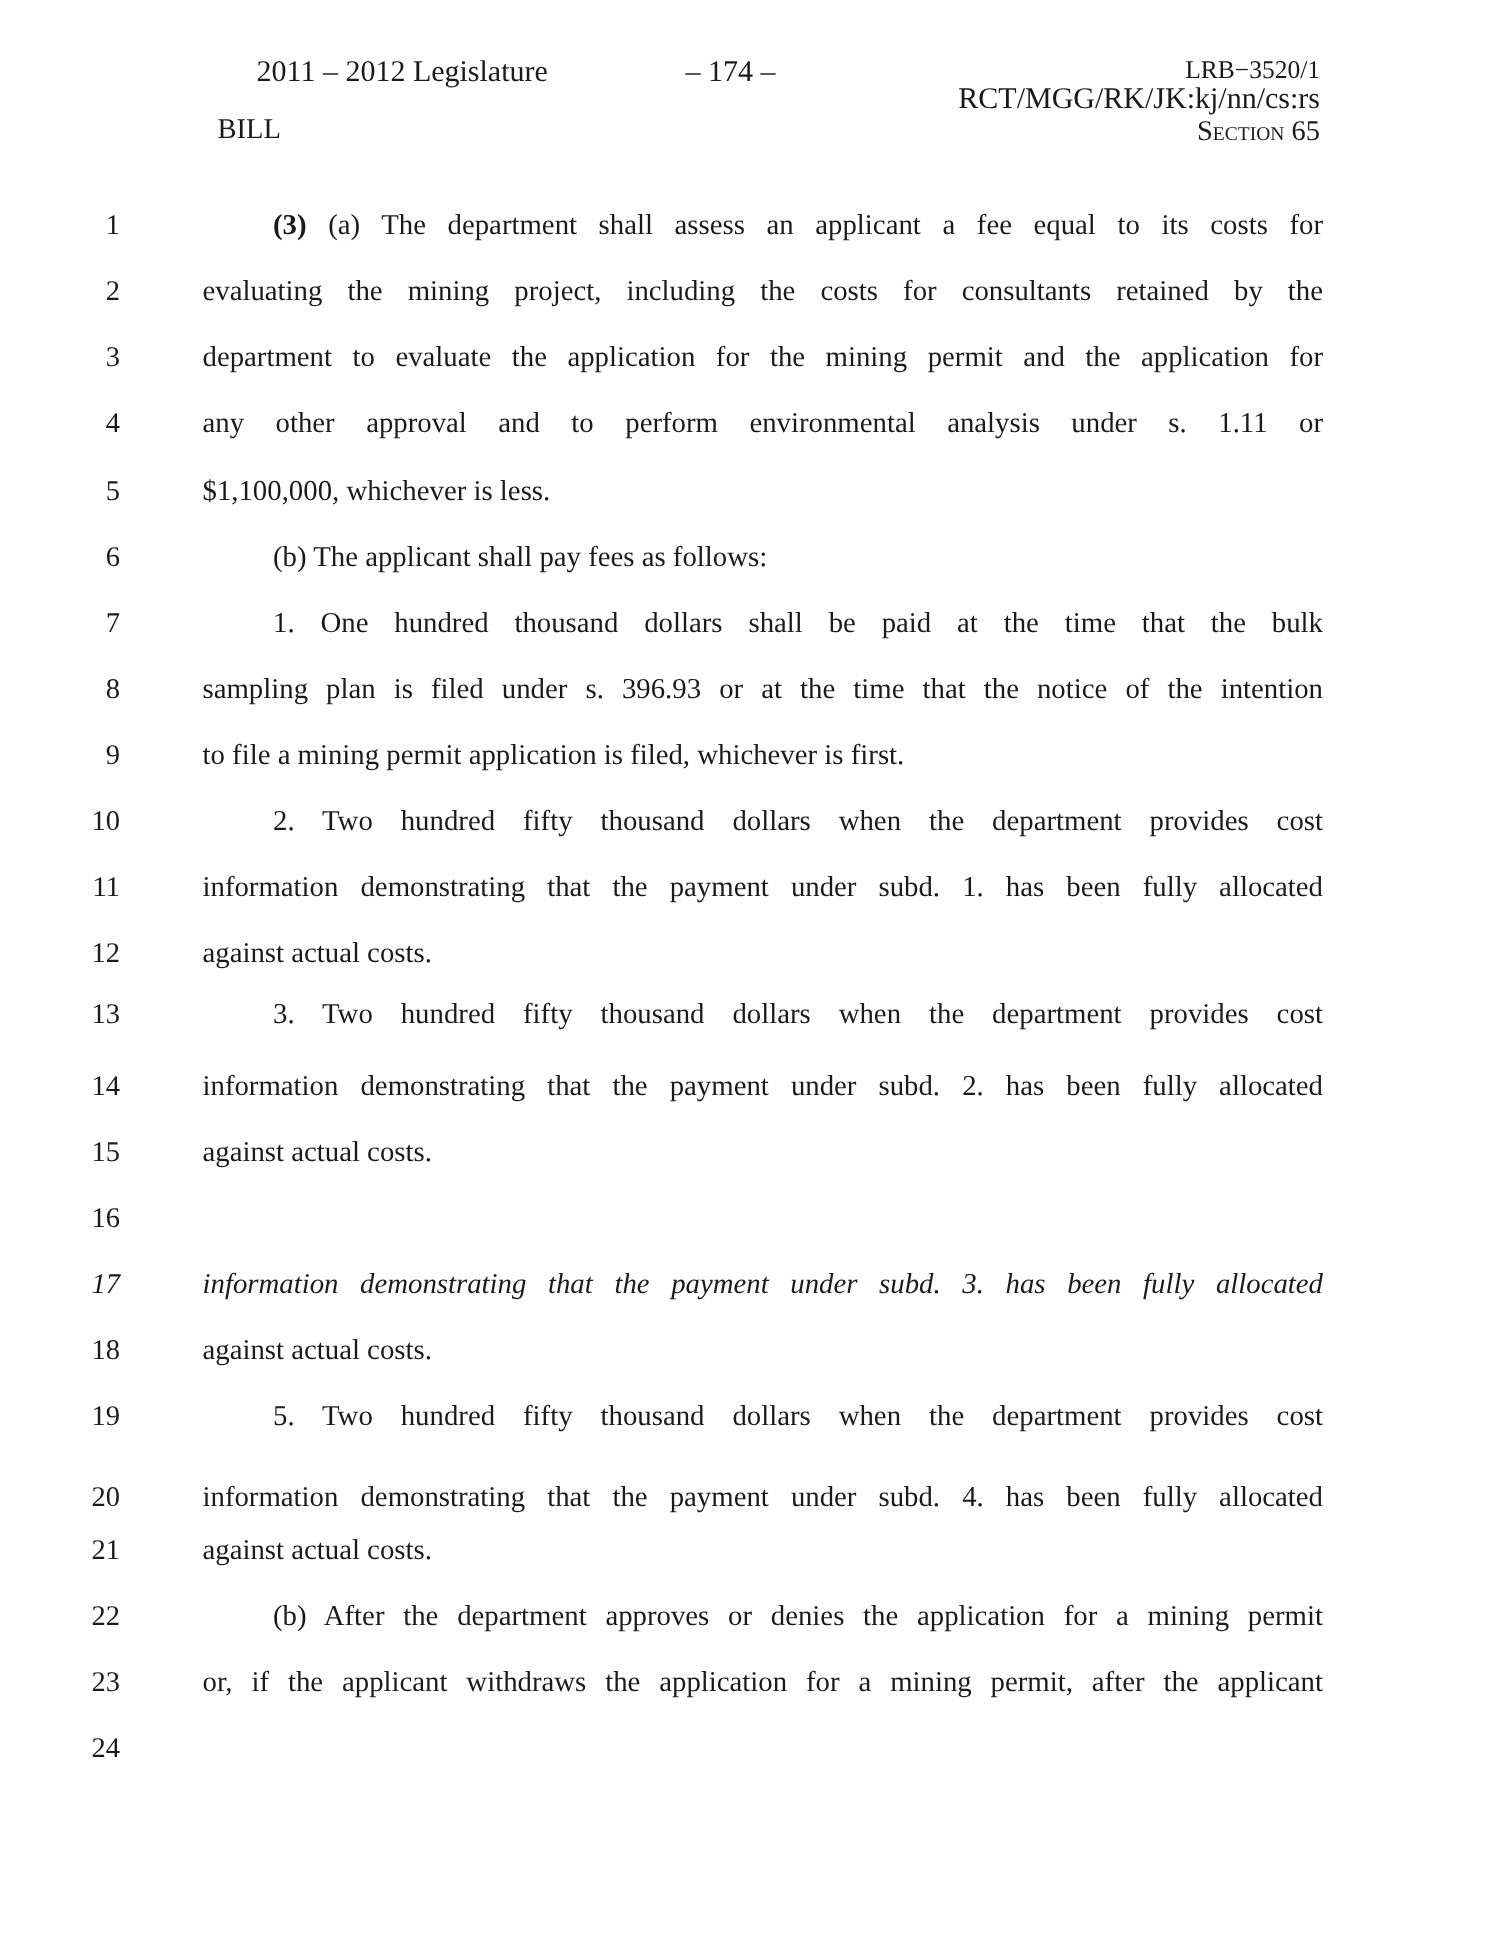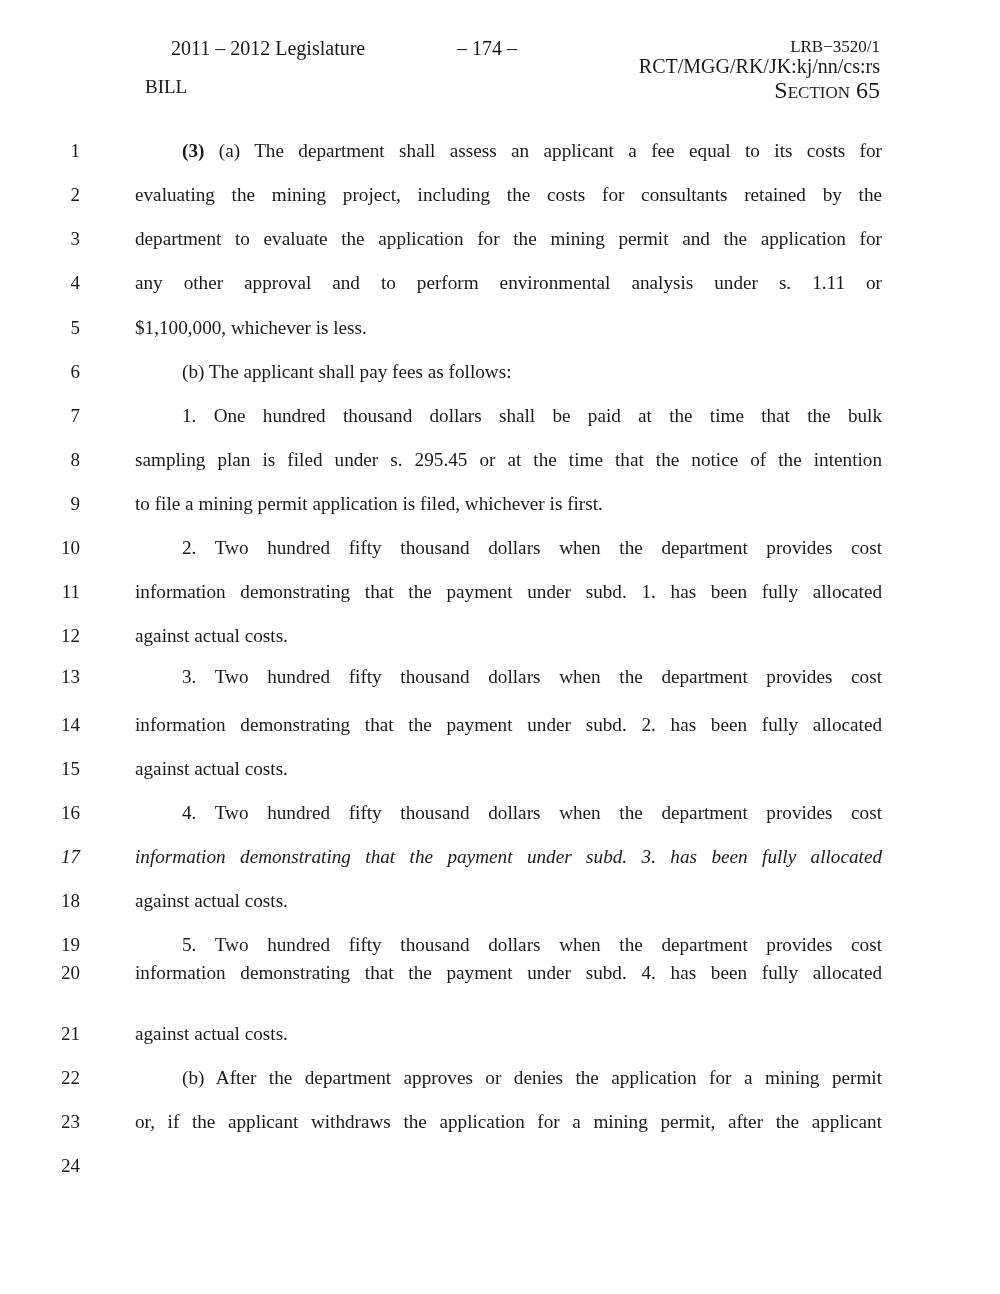--- a/index.html
+++ b/index.html
@@ -19,21 +19,21 @@
       position: absolute;
       font-size: 19px;
       line-height: 1;
       white-space: nowrap;
     }
     #hdr-leg { left: 133px; top: 38px; font-size: 20px; margin-left: 38px; }
     #hdr-page { left: 457px; top: 38px; font-size: 20px; }
     #hdr-lrb { right: 120px; top: 38px; text-align: center; font-size: 17px; }
     #hdr-drafter { right: 120px; top: 56px; text-align: center; font-size: 20px; }
     #hdr-bill { left: 145px; top: 77px; font-size: 19px; }
-    #hdr-section { right: 120px; top: 78px; text-align: right; font-size: 24px; }
+    #hdr-section { right: 120px; top: 78px; text-align: right; font-size: 19px; }
     .smallcaps { font-variant: small-caps; }
 
     .line {
       position: absolute;
       left: 0;
       width: 1000px;
       height: 30px;
     }
     .line-num {
       position: absolute;
@@ -93,21 +93,21 @@
     <div class="line" style="top: 356.65px;">
       <span class="line-num">6</span>
       <span class="line-text indent last">(b)  The applicant shall pay fees as follows:</span>
     </div>
     <div class="line" style="top: 400.78px;">
       <span class="line-num">7</span>
       <span class="line-text indent">1.  One hundred thousand dollars shall be paid at the time that the bulk</span>
     </div>
     <div class="line" style="top: 444.91px;">
       <span class="line-num">8</span>
-      <span class="line-text">sampling plan is filed under s. 295.45 or at the time that the notice of the intention</span>
+      <span class="line-text">sampling plan is filed under s. 396.93 or at the time that the notice of the intention</span>
     </div>
     <div class="line" style="top: 489.04px;">
       <span class="line-num">9</span>
       <span class="line-text last">to file a mining permit application is filed, whichever is first.</span>
     </div>
     <div class="line" style="top: 533.17px; padding-left: 20px;">
       <span class="line-num">10</span>
       <span class="line-text indent">2.  Two hundred fifty thousand dollars when the department provides cost</span>
     </div>
     <div class="line" style="top: 577.3px;">
@@ -125,35 +125,34 @@
     <div class="line" style="top: 709.69px;">
       <span class="line-num">14</span>
       <span class="line-text">information demonstrating that the payment under subd. 2. has been fully allocated</span>
     </div>
     <div class="line" style="top: 753.82px;">
       <span class="line-num">15</span>
       <span class="line-text last">against actual costs.</span>
     </div>
     <div class="line" style="top: 797.95px;">
       <span class="line-num">16</span>
-      <span class="line-text indent">4.  Two hundred fifty thousand dollars when the department provides cost</span>
     </div>
     <div class="line" style="top: 842.08px; font-style: italic;">
       <span class="line-num">17</span>
       <span class="line-text">information demonstrating that the payment under subd. 3. has been fully allocated</span>
     </div>
     <div class="line" style="top: 886.21px;">
       <span class="line-num">18</span>
       <span class="line-text last">against actual costs.</span>
     </div>
     <div class="line" style="top: 930.34px;">
       <span class="line-num">19</span>
       <span class="line-text indent">5.  Two hundred fifty thousand dollars when the department provides cost</span>
     </div>
-    <div class="line" style="top: 958px;">
+    <div class="line" style="top: 984px;">
       <span class="line-num">20</span>
       <span class="line-text">information demonstrating that the payment under subd. 4. has been fully allocated</span>
     </div>
     <div class="line" style="top: 1018.6px;">
       <span class="line-num">21</span>
       <span class="line-text last">against actual costs.</span>
     </div>
     <div class="line" style="top: 1062.73px;">
       <span class="line-num">22</span>
       <span class="line-text indent">(b)  After the department approves or denies the application for a mining permit</span>

